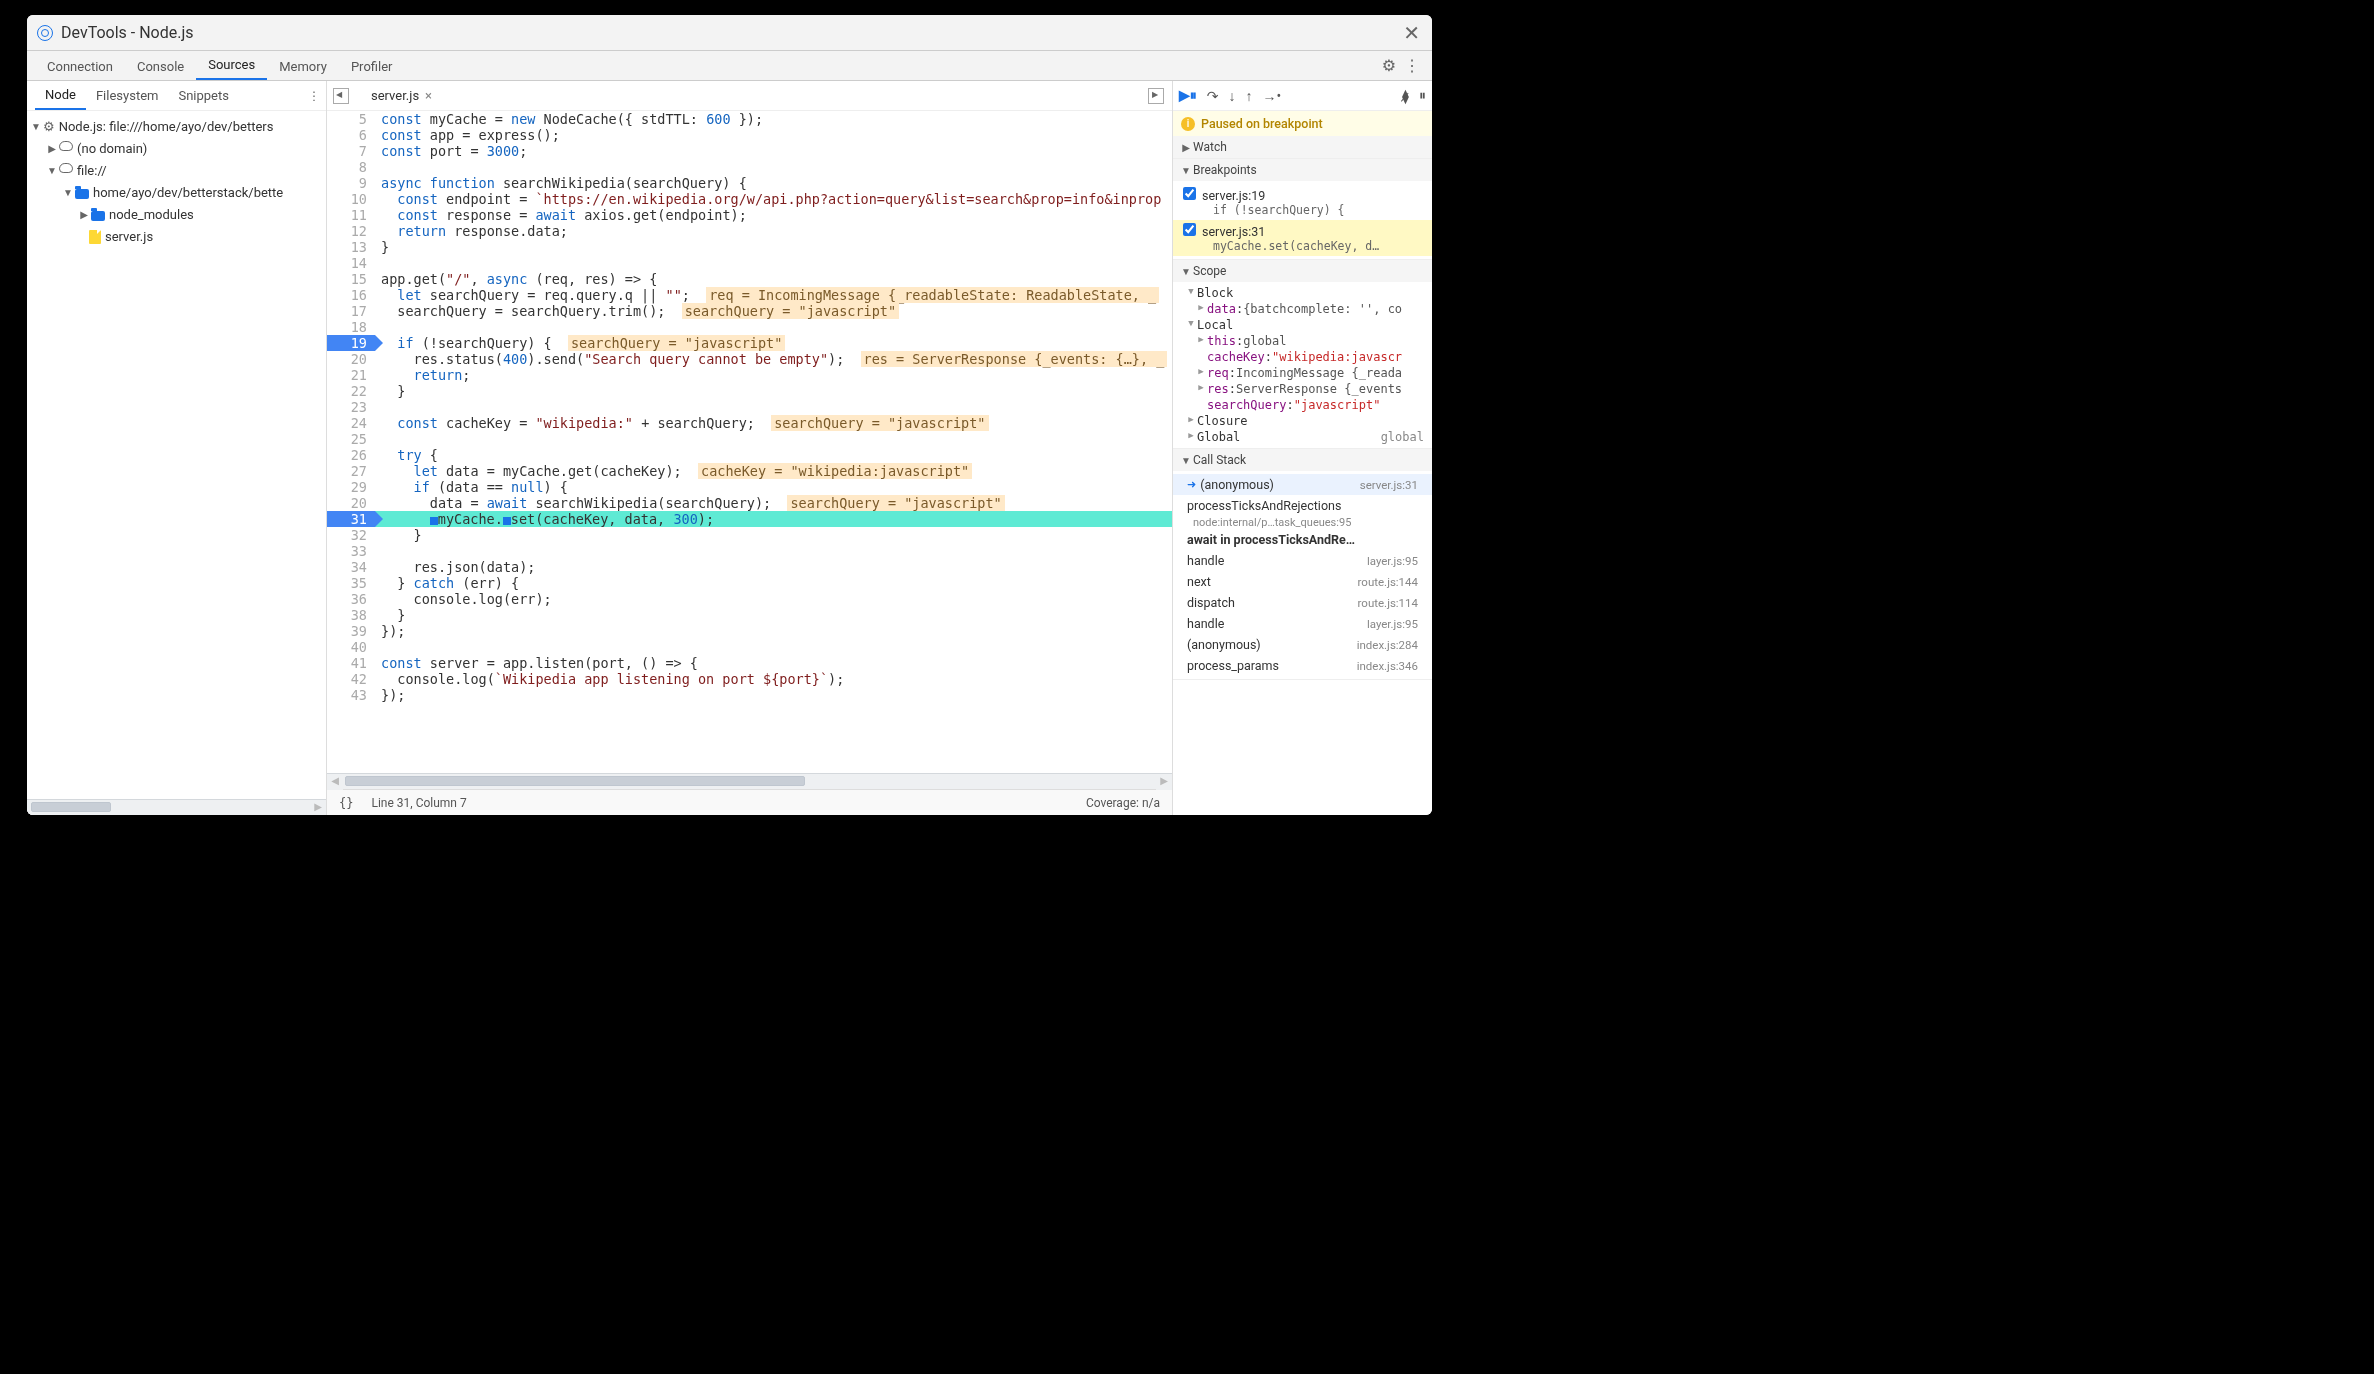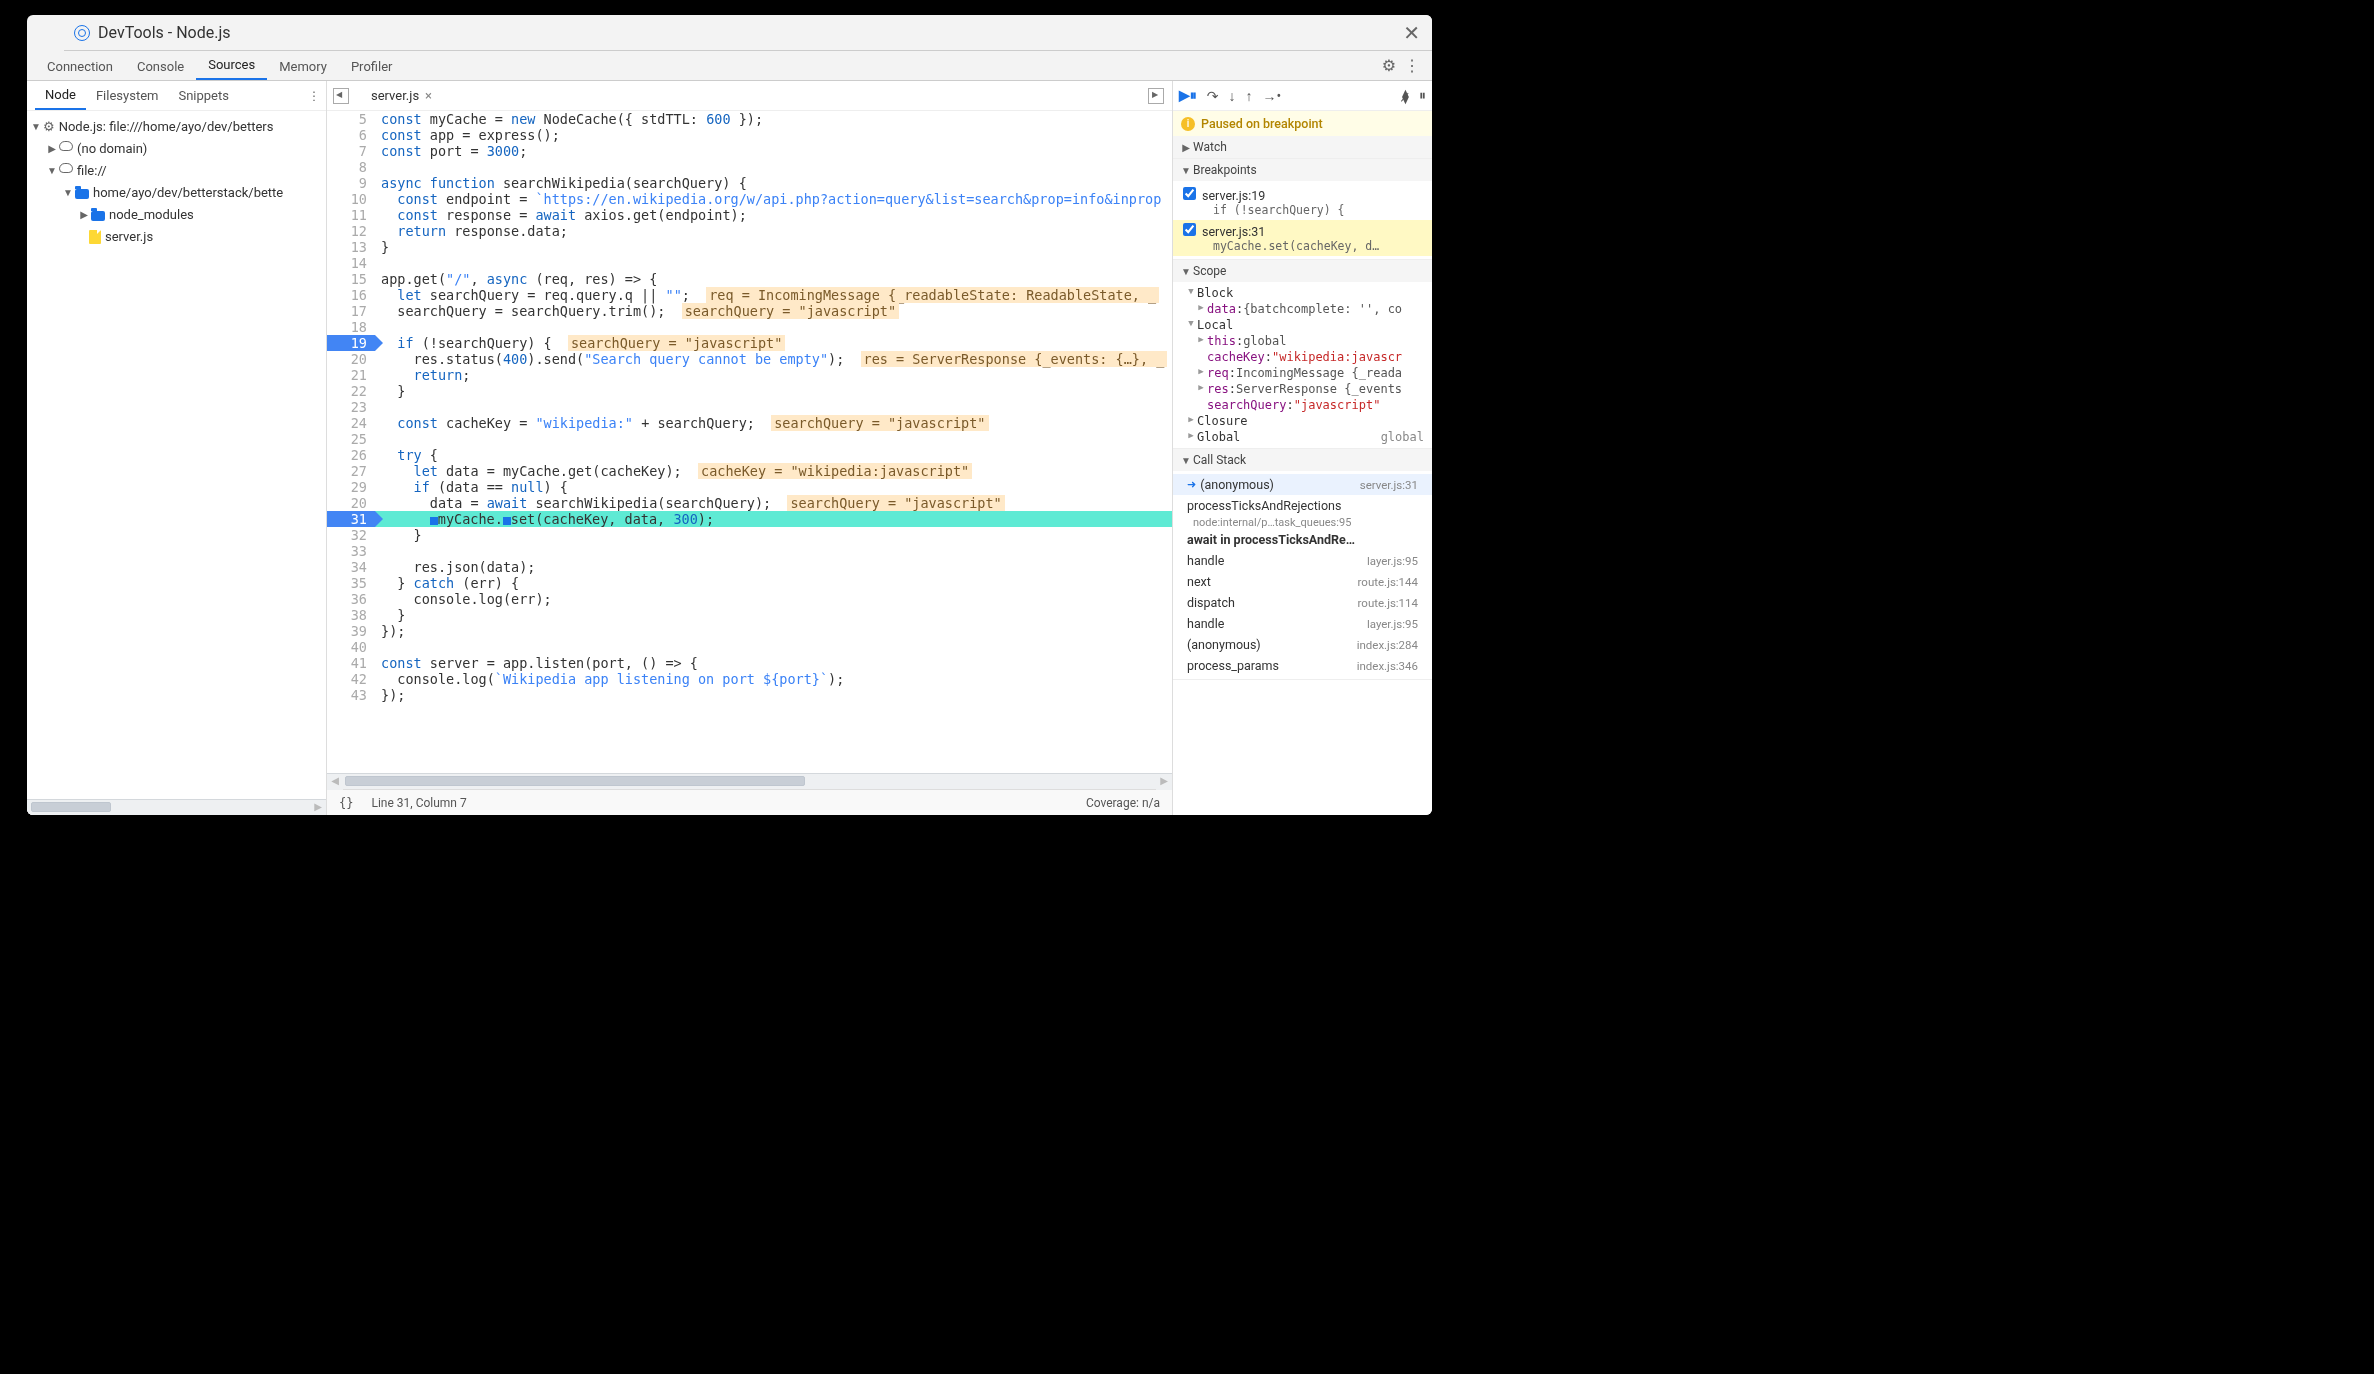--- a/index.html
+++ b/index.html
@@ -22,21 +22,20 @@
   overflow: hidden;
 }
 .titlebar {
   height: 36px;
   display: flex;
   align-items: center;
   padding: 0 10px;
   background: #f3f3f3;
   border-bottom: 1px solid #ccc;
   position: relative;
-  margin-left: 37px;
 }
 .titlebar .icon-circle {
   width: 16px; height:16px; border-radius:50%; border:1.5px solid #1a73e8;
   display:inline-block; margin-right:8px; position:relative;
 }
 .titlebar .icon-circle::after { content:""; position:absolute; left:3px; top:3px; width:6px; height:6px; border:1.5px solid #1a73e8; border-radius:50%; }
 .titlebar .title { font-size:16px; color:#333; }
 .titlebar .close-x { position:absolute; right:12px; font-size:20px; color:#666; cursor:pointer; }
 
 .tabs-main {
@@ -112,21 +111,21 @@
 .ed-right::before { content:"▶"; font-size:8px; position:absolute; left:3px; top:1px; color:#666;}
 
 .code-wrap { flex:1; overflow:auto; position:relative; font-family: Menlo, Consolas, monospace; font-size:13.5px;}
 .code-line { display:flex; height:16px; line-height:16px; white-space:pre;}
 .gutter { width:48px; text-align:right; padding-right:8px; color:#aaa; user-select:none; flex-shrink:0; }
 .code-line.bp .gutter { background:#4285f4; color:#fff; position:relative;}
 .code-line.bp .gutter::after { content:""; position:absolute; right:-8px; top:0; border-left:8px solid #4285f4; border-top:8px solid transparent; border-bottom:8px solid transparent;}
 .code-line.exec { background:#5eead4;}
 .ln { padding-left:6px;}
 .kw { color:#1565c0;}
-.str { color:#3b82f6;}
+.str { color:#7f1d1d;}
 .num { color:#1565c0;}
 .inl { background:#ffe9c8; color:#7a5a2a; padding:0 3px;}
 .marker { display:inline-block; width:8px; height:8px; background:#1a73e8; position:relative; top:1px;}
 
 .status {
   height:26px; border-top:1px solid #ddd; display:flex; align-items:center; padding:0 12px; font-size:12px; color:#555; background:#f9f9f9;
 }
 .status .braces { margin-right:18px; font-family:monospace;}
 .status .cov { margin-left:auto;}
 

